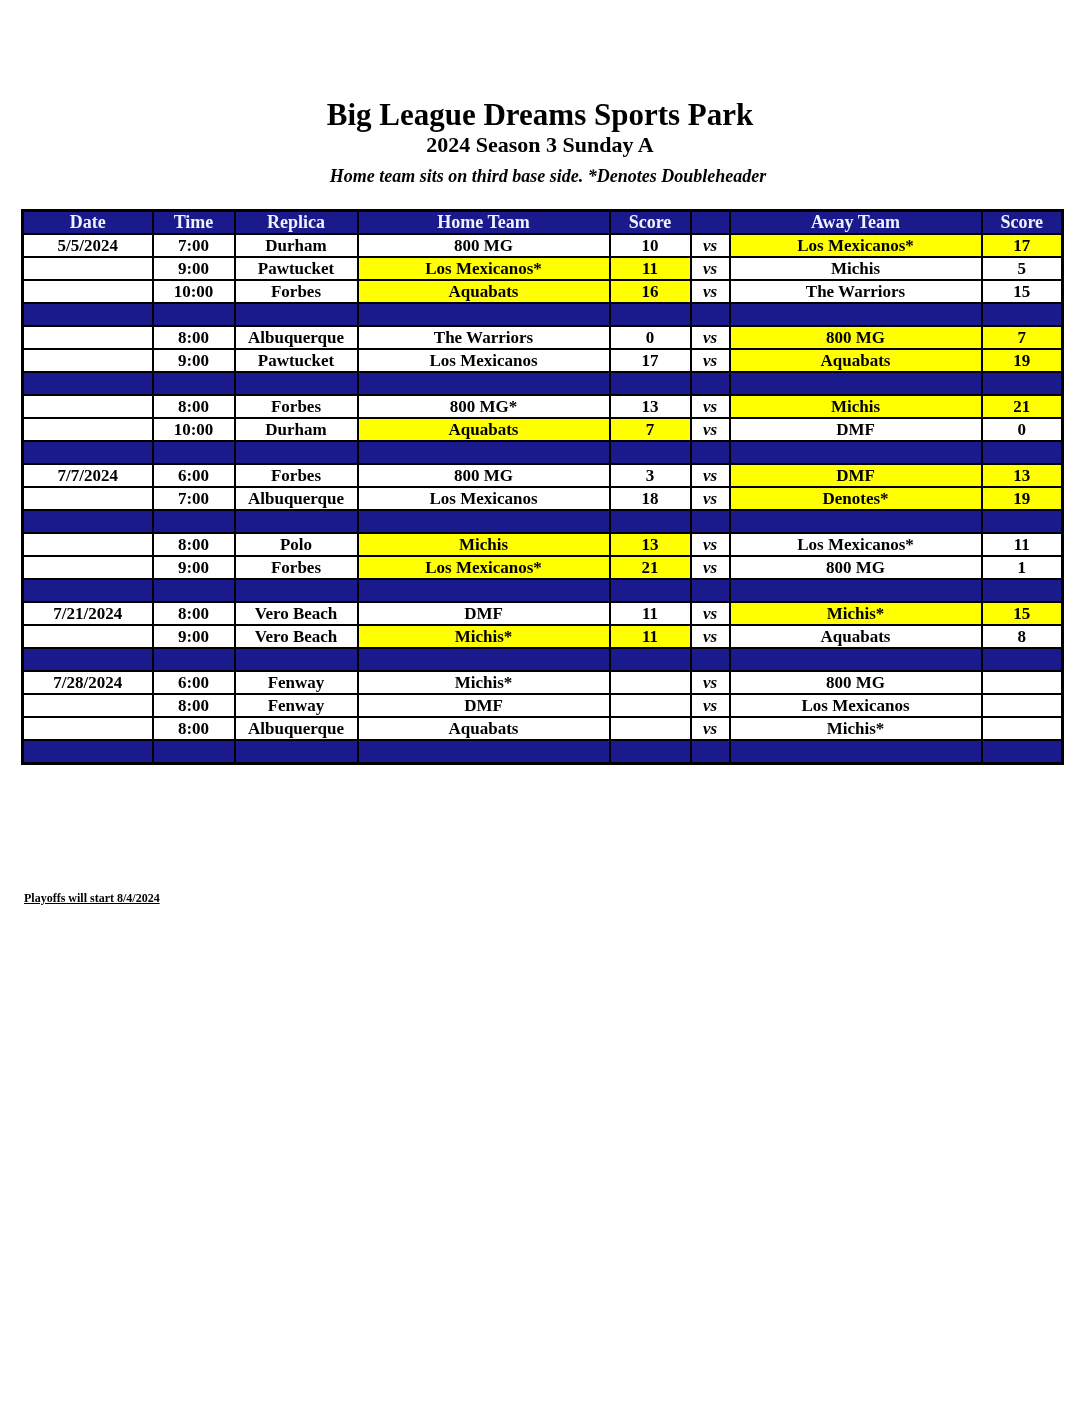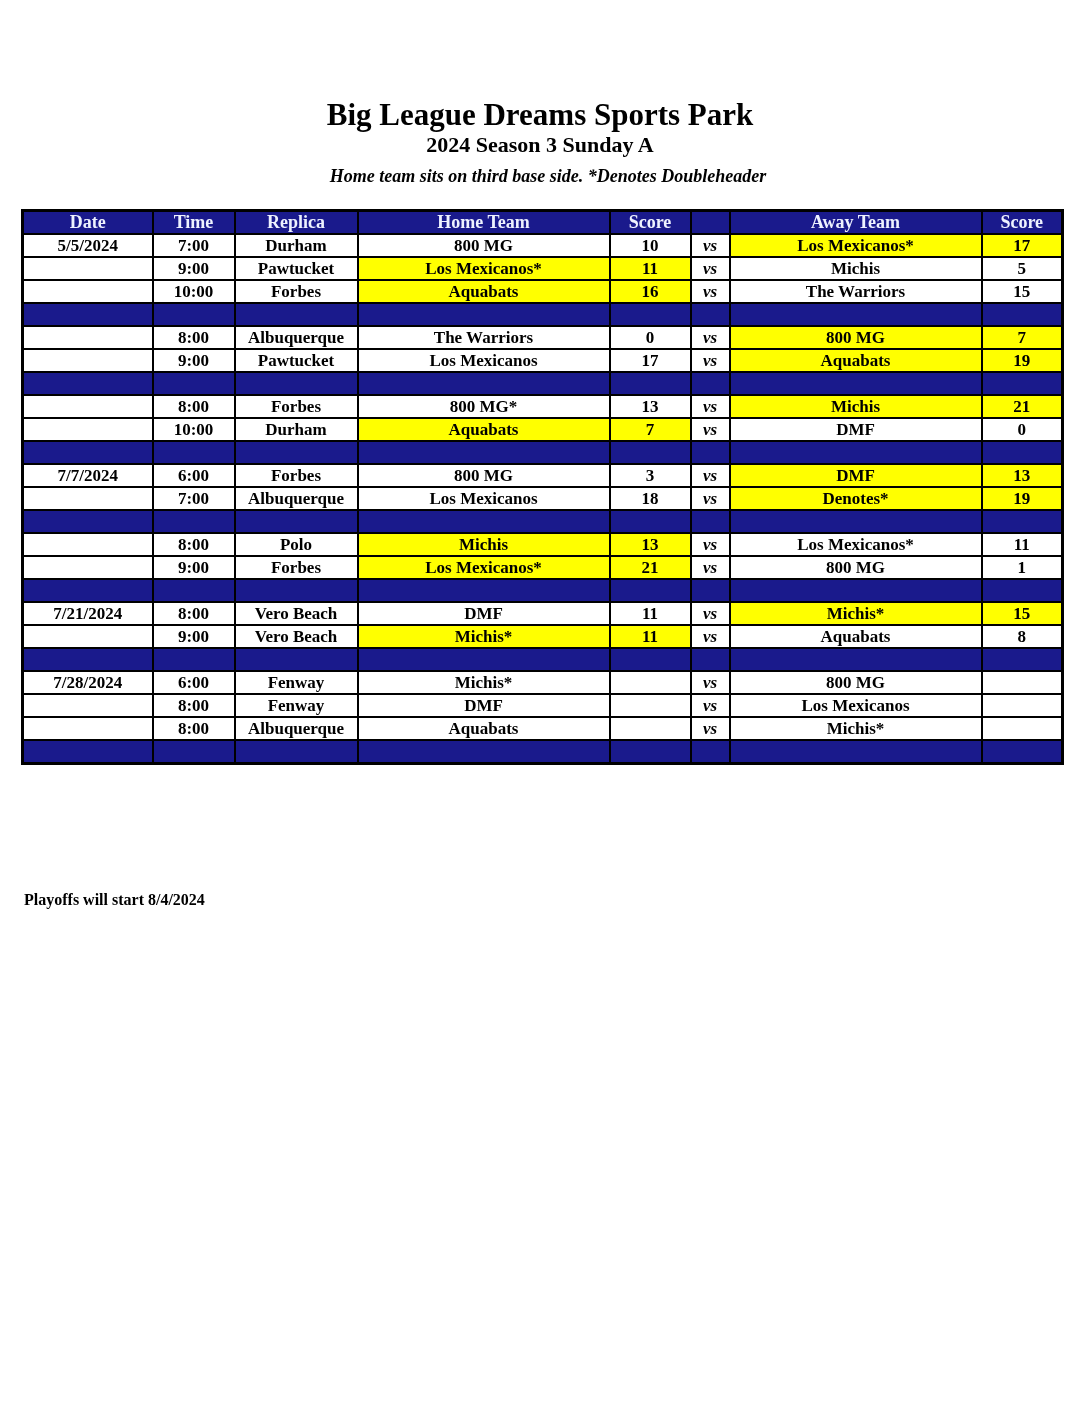--- a/index.html
+++ b/index.html
@@ -75,22 +75,23 @@
   }
   td.vs {
     font-style: italic;
     font-size: 15px;
     margin-left: 10px;
   }
   .footer-note {
     position: absolute;
     left: 24px;
     top: 891px;
-    font-size: 16px;
-    font-weight: bold;
+    font-size: 12px;
+    font-weight: bold;
+    text-decoration: underline;
   }
 </style>
 </head>
 <body>
 
 <div class="title-block">
   <div class="main-title">Big League Dreams Sports Park</div>
   <div class="sub-title">2024 Season 3 Sunday A</div>
   <div class="note-line">Home team sits on third base side.  *Denotes Doubleheader</div>
 </div>

